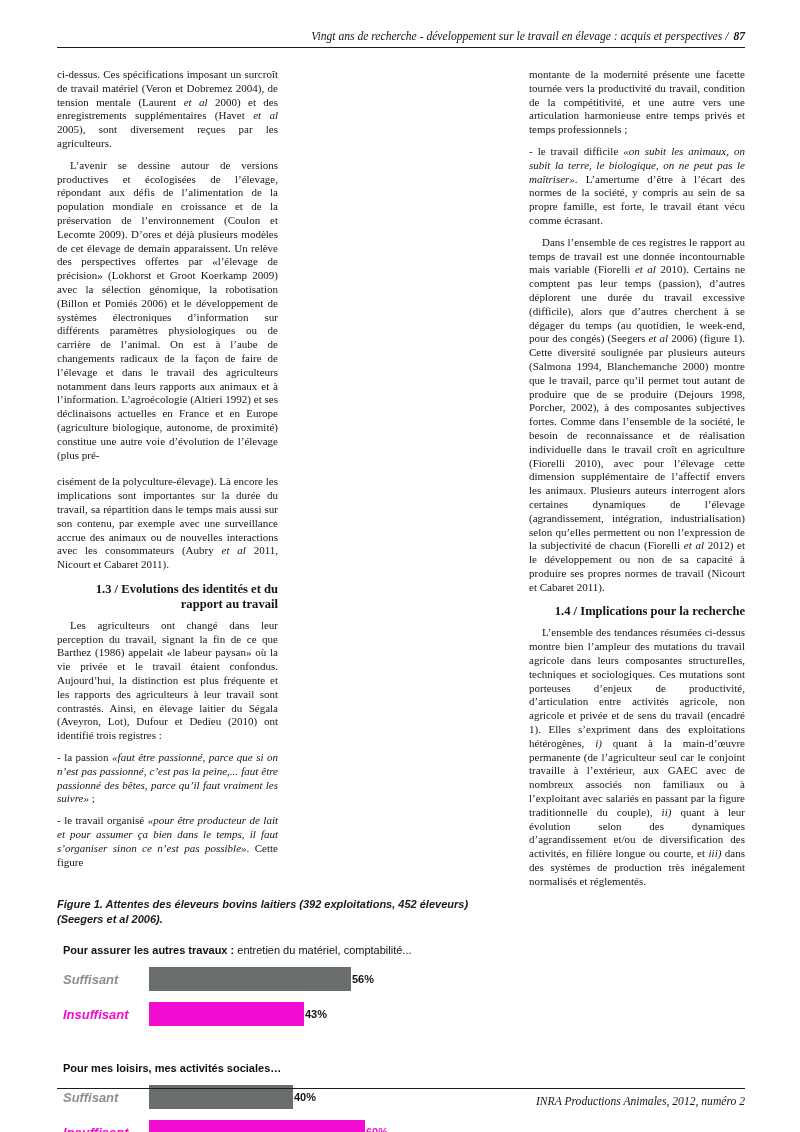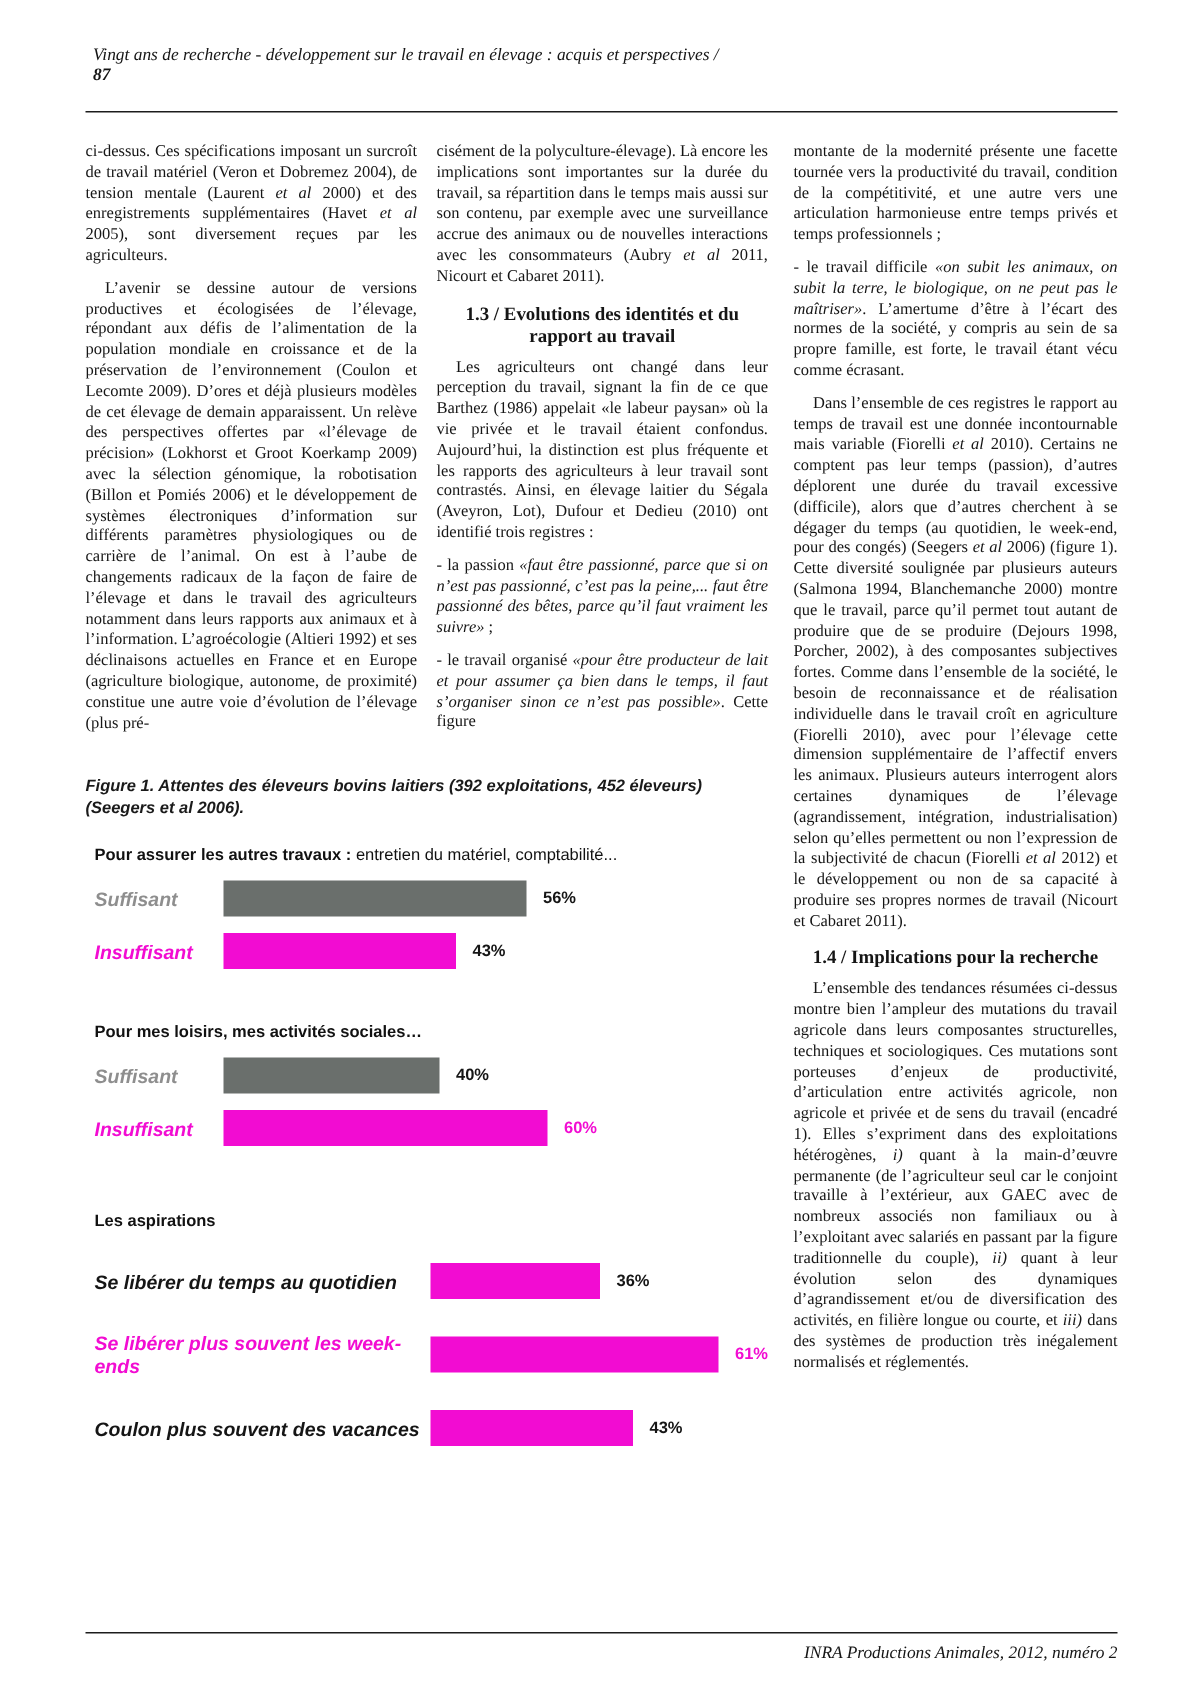--- a/index.html
+++ b/index.html
@@ -6,53 +6,53 @@
   .page {
     width:800px; height:1132px; background:#ffffff; margin:0 auto;
     position:relative; overflow:hidden;
     font-family:"Liberation Serif", serif; color:#151515;
   }
   .inner { padding:30px 55px 0 57px; }
 
   
   .running-head {
     display:flex; justify-content:flex-end; align-items:baseline;
-    font-style:italic; font-size:11.6px; padding-bottom:18px;
-    border-bottom:1.4px solid #1c1c1c; white-space:nowrap;flex-direction:column;
+    font-style:italic; font-size:11.6px; padding-bottom:4px;
+    border-bottom:1.4px solid #1c1c1c; white-space:nowrap;
   }
   .running-head .pageno { font-weight:bold; margin-left:5px;text-align:right; }
 
   
   .main { display:flex; gap:17px; margin-top:20px; }
   .left-zone { width:455px; flex:none; }
-  .text-cols { display:flex; gap:13px; }
+  .text-cols { display:flex; gap:13px;flex-direction:column; }
   .col { width:221px; flex:none; text-align:justify; font-size:11px; line-height:13.8px; }
   .col3 { width:216px; flex:none; text-align:justify; font-size:11px; line-height:13.8px; }
   p.para { margin:0; }
   p.space { margin-top:8px; }
   p.indent { text-indent:13px; }
   h3.col-heading {
     font-size:12.6px; line-height:15px; font-weight:bold;
-    margin:10px 0 7px 0; text-align:center;
+    margin:10px 0 7px 0; text-align:right;
   }
 
   
   .figure { margin-top:28px; font-family:"Liberation Sans", sans-serif; }
   .fig-caption { font-size:11px; line-height:14.5px; font-weight:bold; font-style:italic; color:#1a1a1a; }
   .fig-label { font-style:italic; }
   .chart { margin-top:18px; }
   .chart-title { font-weight:bold; font-size:11.5px; margin:0 0 0 16px; color:#111; }
   .sec-heading { font-size:11px; margin:10px 0 8px 6px; color:#111; }
   .chart-section.sec-1 { margin-top:36px; }
   .chart-section.sec-2 { margin-top:44px; }
   .bar-row { display:flex; align-items:center; margin-top:11px; }
   .chart-section.sec-2 .bar-row { margin-top:22px; }
   .bar-label { font-weight:bold; font-style:italic; font-size:13px; flex:none; padding-left:6px; box-sizing:border-box; }
   .bar { height:24px; flex:none; }
-  .bar-value { font-weight:bold; font-size:11px; margin-left:11px; white-space:nowrap; }
+  .bar-value { font-weight:bold; font-size:11px; margin-left:1px; white-space:nowrap; }
 
   
   .footer {
     position:absolute; left:57px; right:55px; bottom:24px;
     border-top:1.4px solid #1c1c1c; padding-top:6px;
     text-align:right; font-style:italic; font-size:11.6px;
   }
   i { font-style:italic; }
 </style>
 </head>

